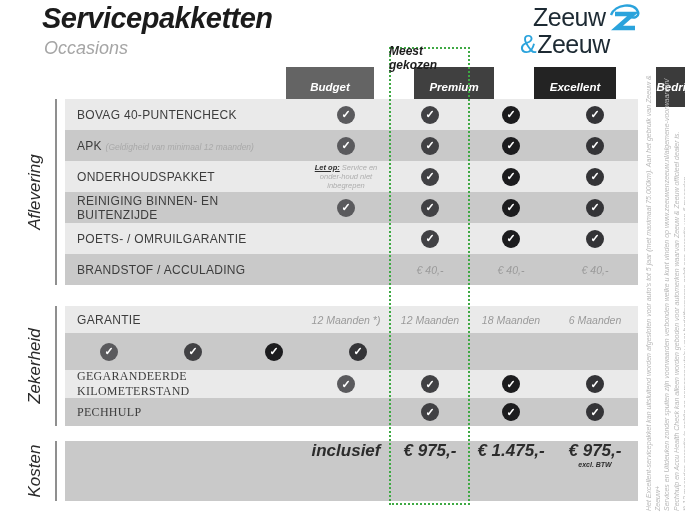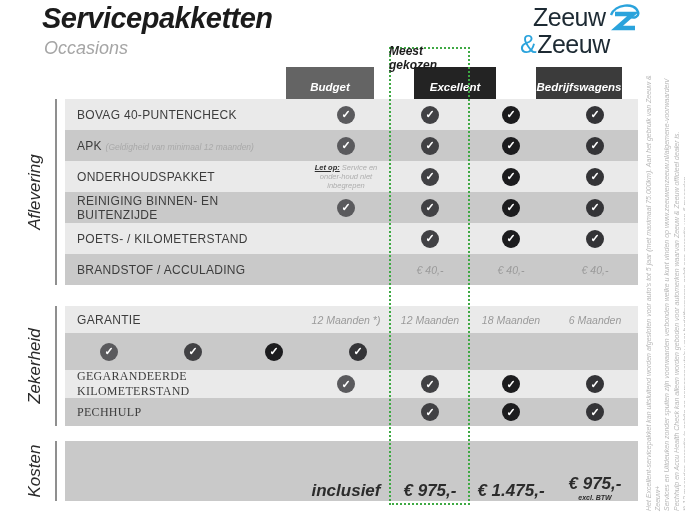--- a/index.html
+++ b/index.html
@@ -55,21 +55,21 @@
   .chk.p{background:#414144;}
   .chk.e{background:#1c1c1e;}
   .chk.w{background:#343437;}
   .val{font-size:10.5px;font-style:italic;color:#9a9a9a;}
   .note{font-size:7.5px;line-height:9px;color:#aeaeae;font-style:italic;
         text-align:center;padding:0 3px;}
   .note b{color:#2e2e2e;text-decoration:underline;}
 
   
   .kosten-row{position:absolute;left:65px;top:441px;width:573px;height:60px;
-              background:#c9c9c9;display:flex;align-items:flex-end;}
+              background:#c9c9c9;display:flex;align-items:flex-start;}
   .kosten-row .spacer{width:237px;}
   .price{font-size:17px;font-weight:bold;font-style:italic;color:#2c2c2c;}
   .btw{font-size:7px;font-weight:bold;font-style:italic;color:#2c2c2c;margin-top:0px;}
 
   
   .sec-label{position:absolute;width:170px;height:22px;transform:rotate(-90deg);
              font-size:17px;font-style:italic;color:#2a2a2a;text-align:center;}
   .sec-line{position:absolute;left:55px;width:2px;background:#8f8f8f;}
 
   
@@ -97,20 +97,21 @@
       <span class="amp">&amp;</span>
       <span>Zeeuw</span>
     </div>
   </div>
 
   <div class="badge">Meest gekozen</div>
   <div class="overlay"></div>
 
   <div class="header-row">
     <div class="hcell b">Budget</div>
+    <div class="hcell p">Premium</div>
     <div class="hcell e">Excellent</div>
     <div class="hcell w">Bedrijfswagens</div>
   </div>
 
   <div class="section" id="sec-aflevering">
 
     <div class="row light r31">
       <div class="rlabel">BOVAG 40-PUNTENCHECK</div>
       <div class="cell b">
           <span class="chk b">✓</span>
@@ -174,21 +175,21 @@
         </div>
       <div class="cell e">
           <span class="chk e">✓</span>
         </div>
       <div class="cell w">
           <span class="chk w">✓</span>
         </div>
     </div>
 
     <div class="row light r31">
-      <div class="rlabel">POETS- / KILOMETERSTAND</div>
+      <div class="rlabel">POETS- / OMRUILGARANTIE</div>
       <div class="cell b"></div>
       <div class="cell p">
           <span class="chk p">✓</span>
         </div>
       <div class="cell e">
           <span class="chk e">✓</span>
         </div>
       <div class="cell w">
           <span class="chk w">✓</span>
         </div>

